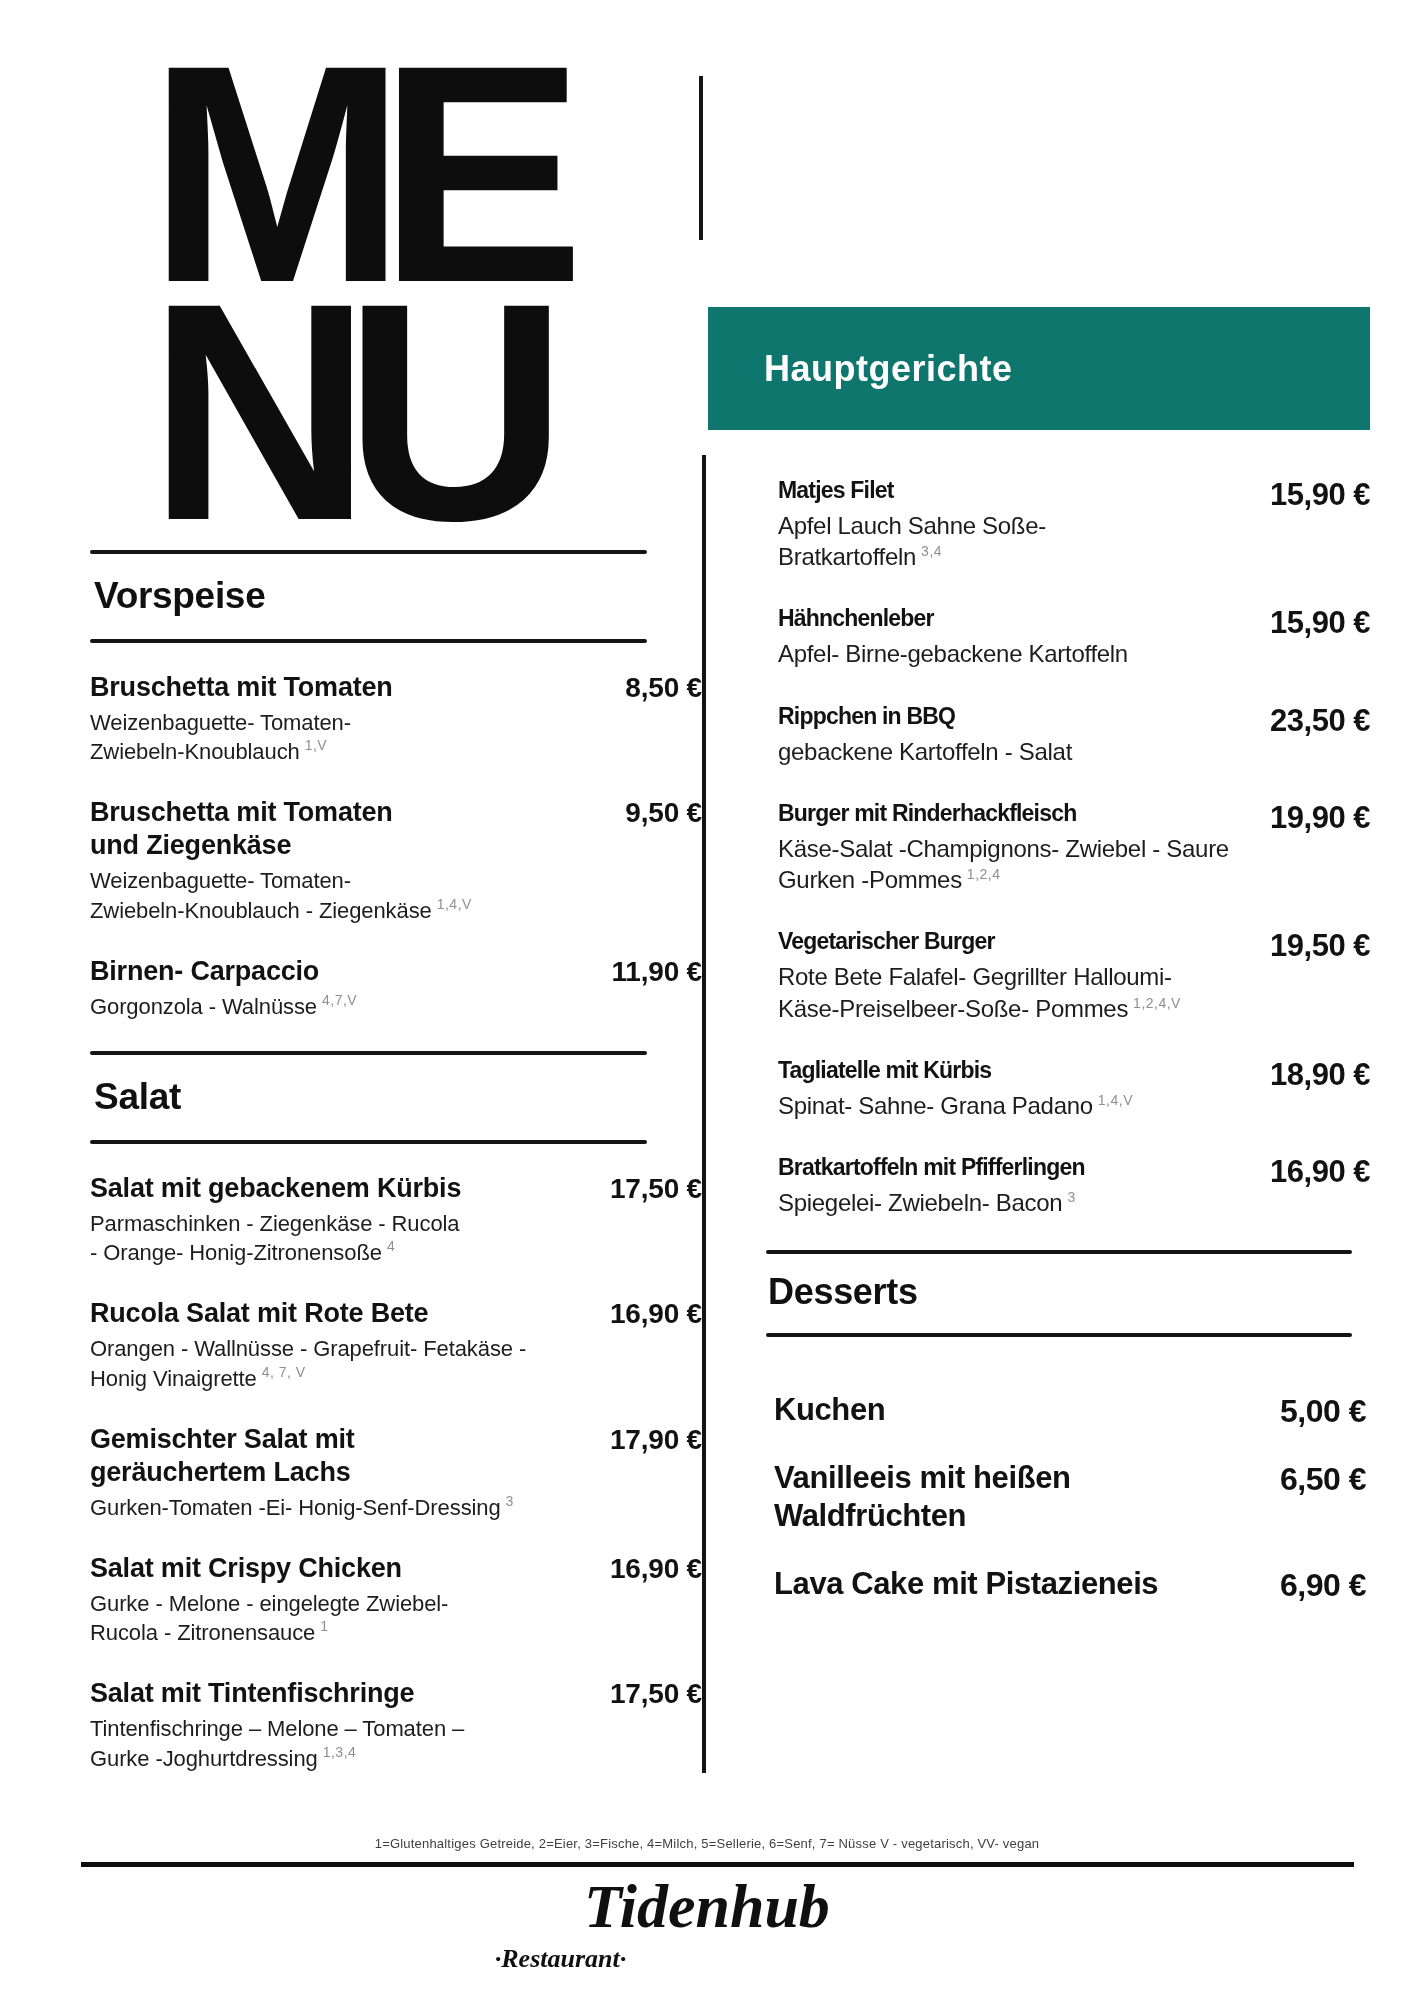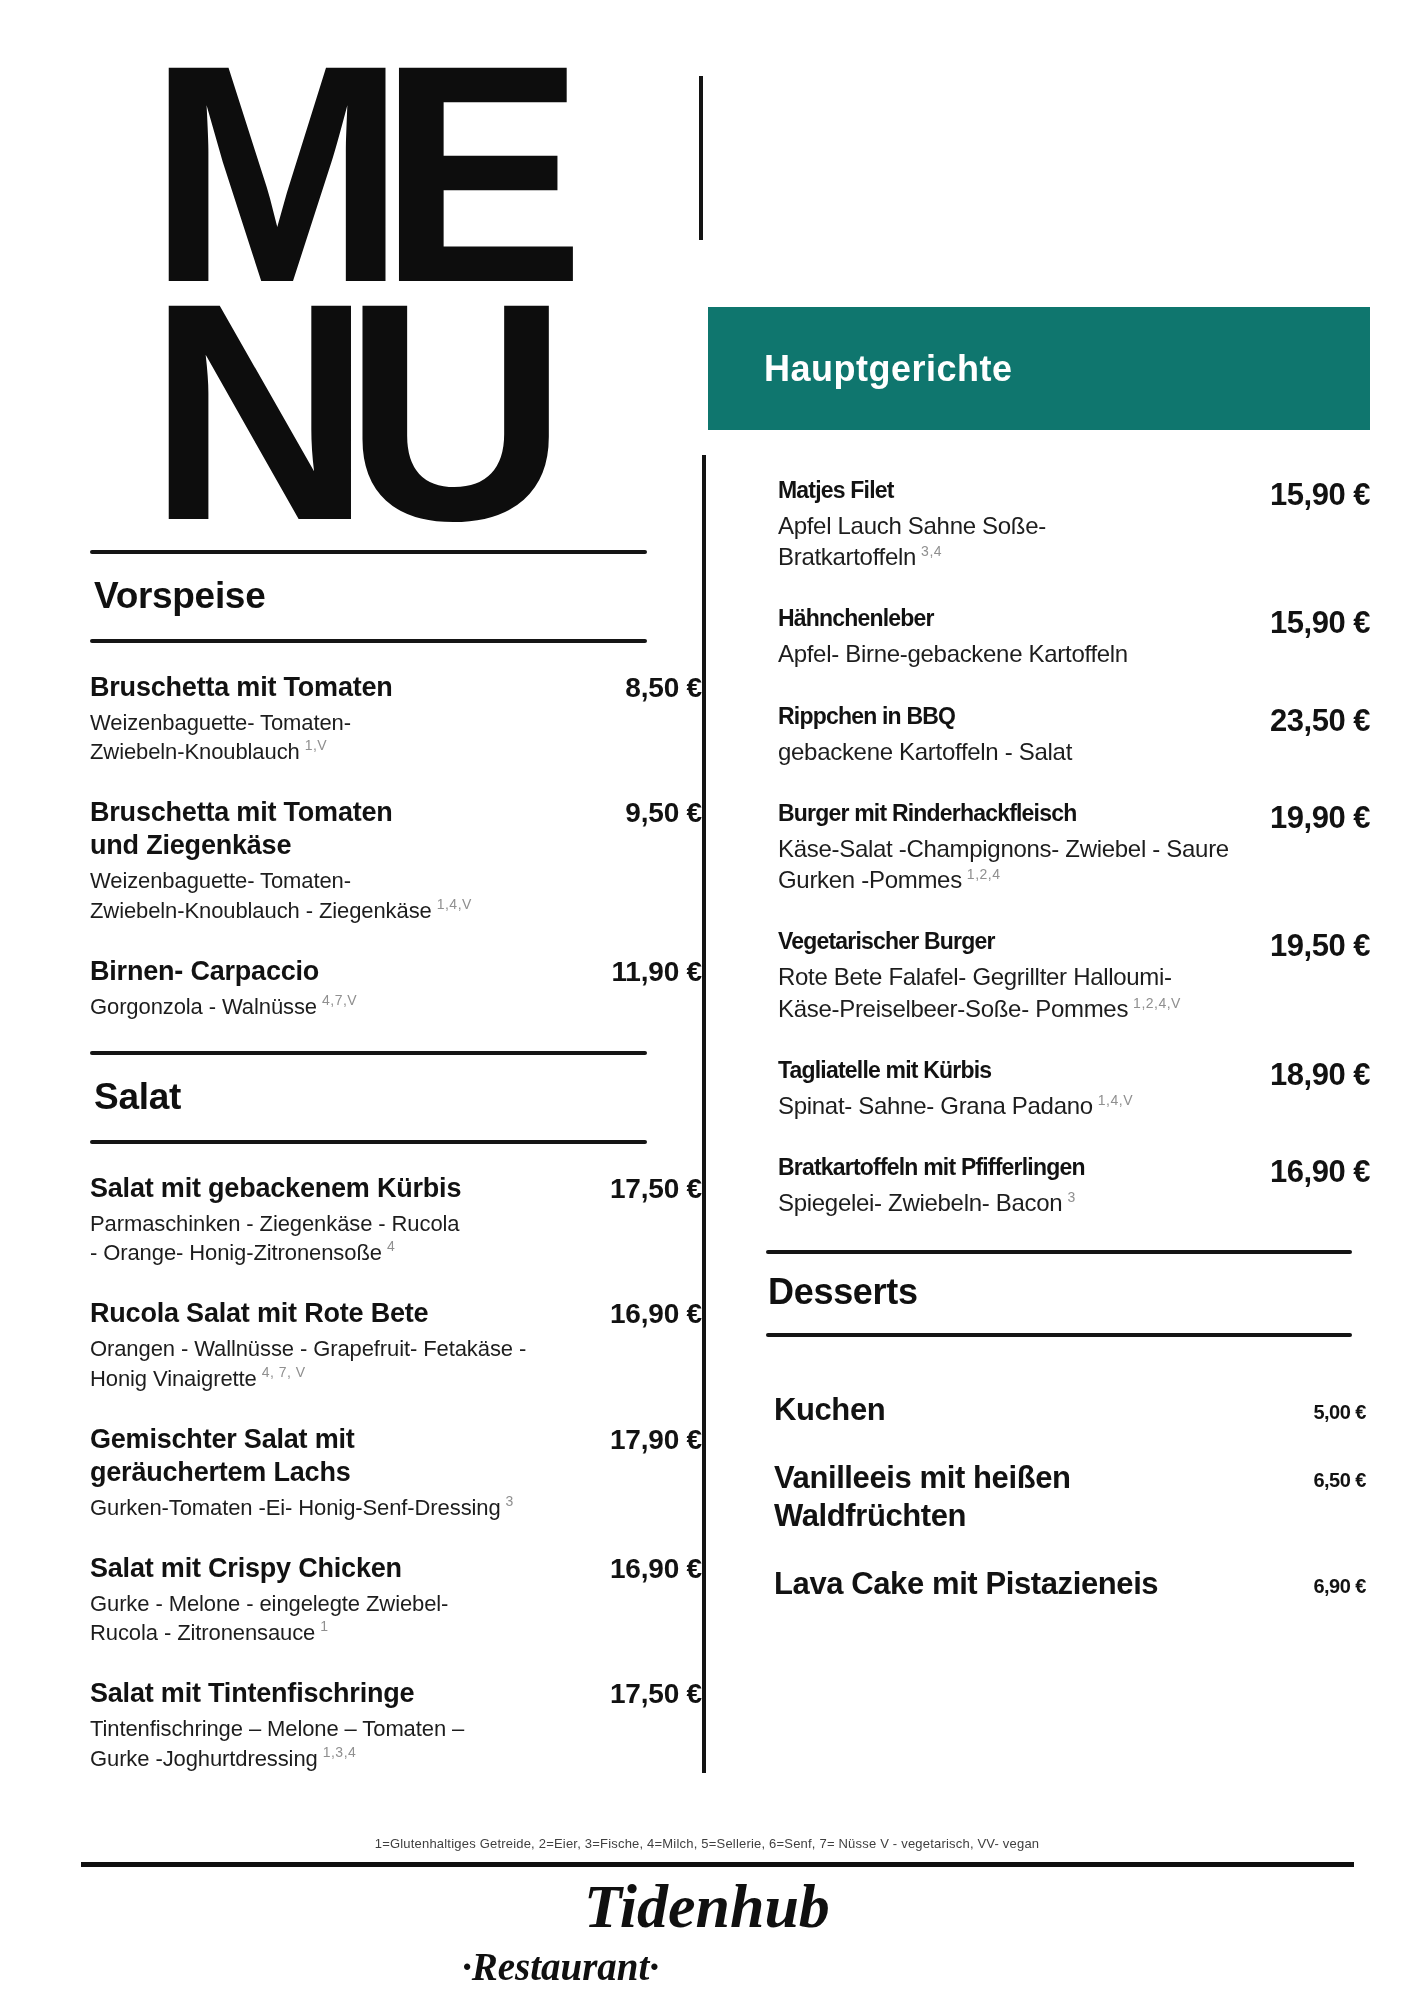--- a/index.html
+++ b/index.html
@@ -37,26 +37,26 @@
   .col-r .mi-name{font-size:23px;letter-spacing:-0.8px;max-width:505px}
   .col-r .mi-desc{font-size:24px;letter-spacing:-0.3px;line-height:1.3;margin-top:6px}
   .col-r .mi-price{font-size:31px;letter-spacing:-0.5px}
   
   .desserts{margin-left:58px;width:604px}
   .desserts .rule{width:586px}
   .desserts .sect-head{font-size:36px;margin:16px 0 20px 2px}
   .desserts .items{margin:54px 0 0 8px;width:592px}
   .desserts .mi{margin-bottom:30px}
   .desserts .mi-name{font-size:31px;letter-spacing:-0.4px}
-  .desserts .mi-price{font-size:20px;top:10px}
+  .desserts .mi-price{font-size:32px;top:2px}
   
   .legend{position:absolute;left:0;top:1836px;width:1414px;text-align:center;font-size:13px;letter-spacing:.2px;color:#3f3f3f}
   .footer-line{position:absolute;left:81px;top:1862px;width:1273px;height:5px;background:#0f0f0f}
   .brand{position:absolute;left:0;top:1874px;width:1414px;text-align:center;font-family:"Liberation Serif",serif;font-style:italic;font-weight:700;font-size:62px;line-height:1.05;color:#101010}
-  .brand-sub{position:absolute;left:0;top:1944px;width:1121px;text-align:center;font-family:"Liberation Serif",serif;font-style:italic;font-weight:700;font-size:39px;color:#101010}
+  .brand-sub{position:absolute;left:0;top:1944px;width:1121px;text-align:center;font-family:"Liberation Serif",serif;font-style:italic;font-weight:700;font-size:26px;color:#101010}
 </style>
 </head>
 <body>
 
 <div class="logo">
   <div>ME</div>
   <div>NU</div>
 </div>
 
 <div class="vline-short"></div>

